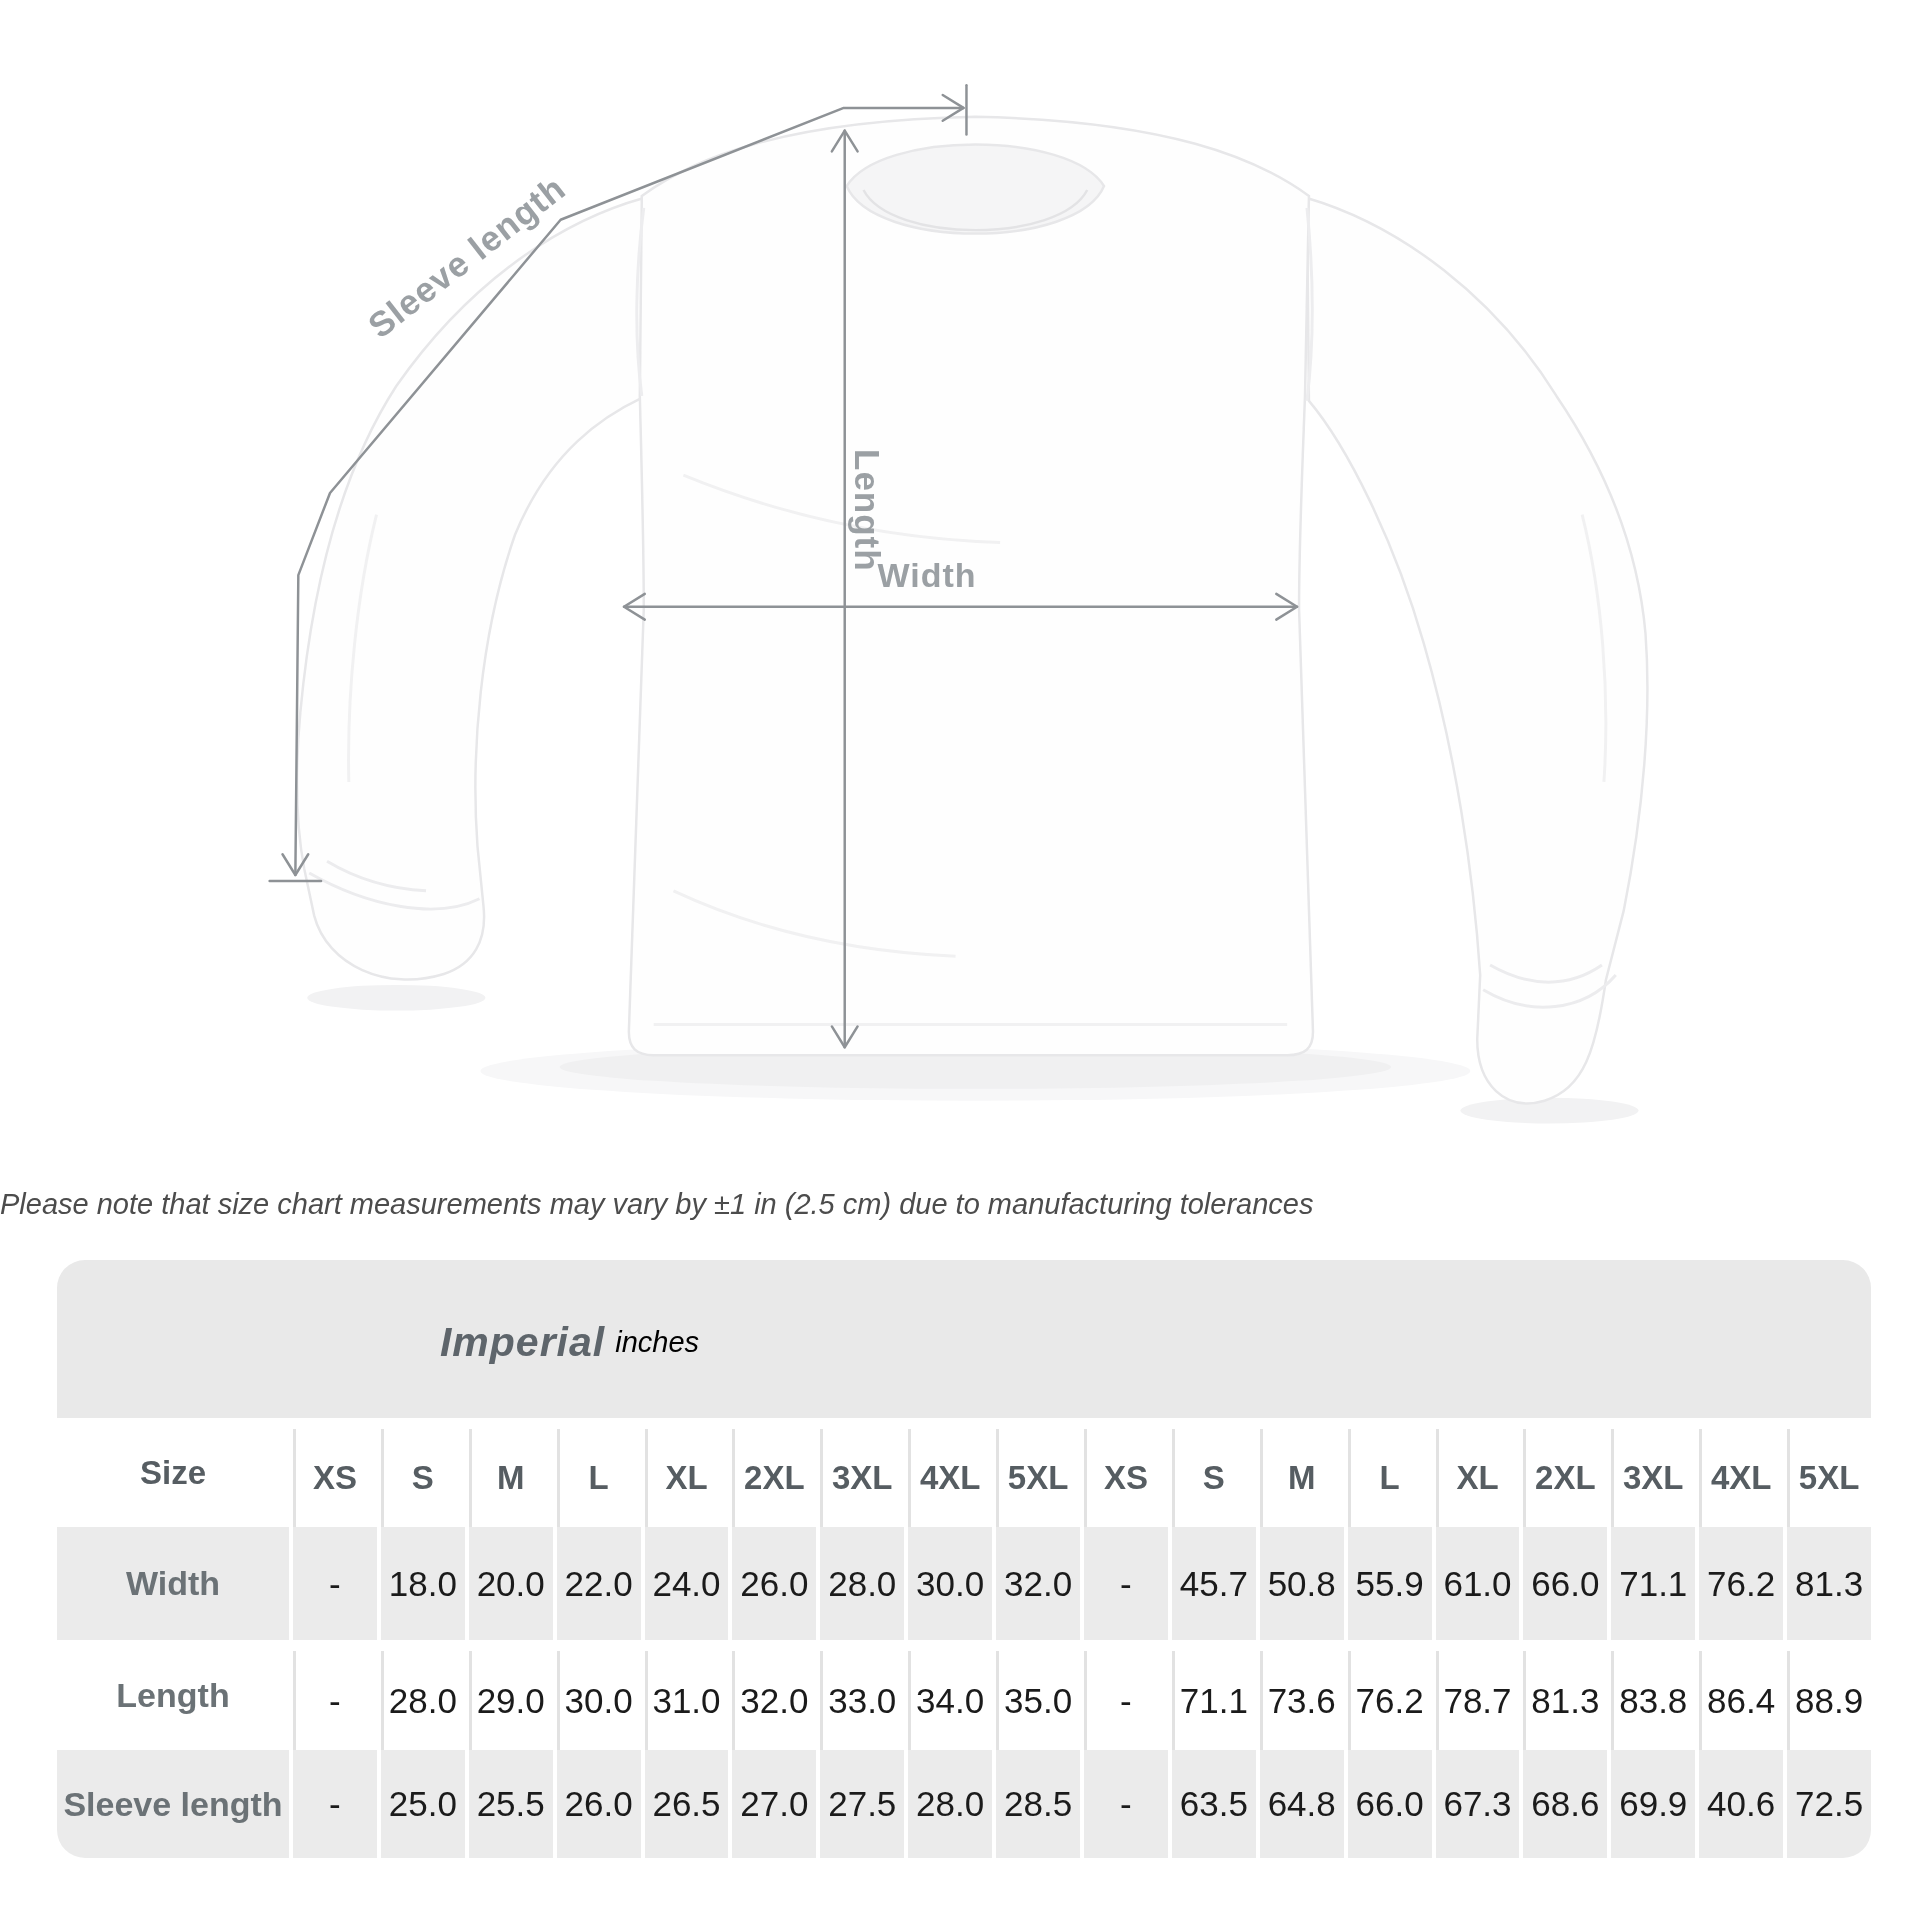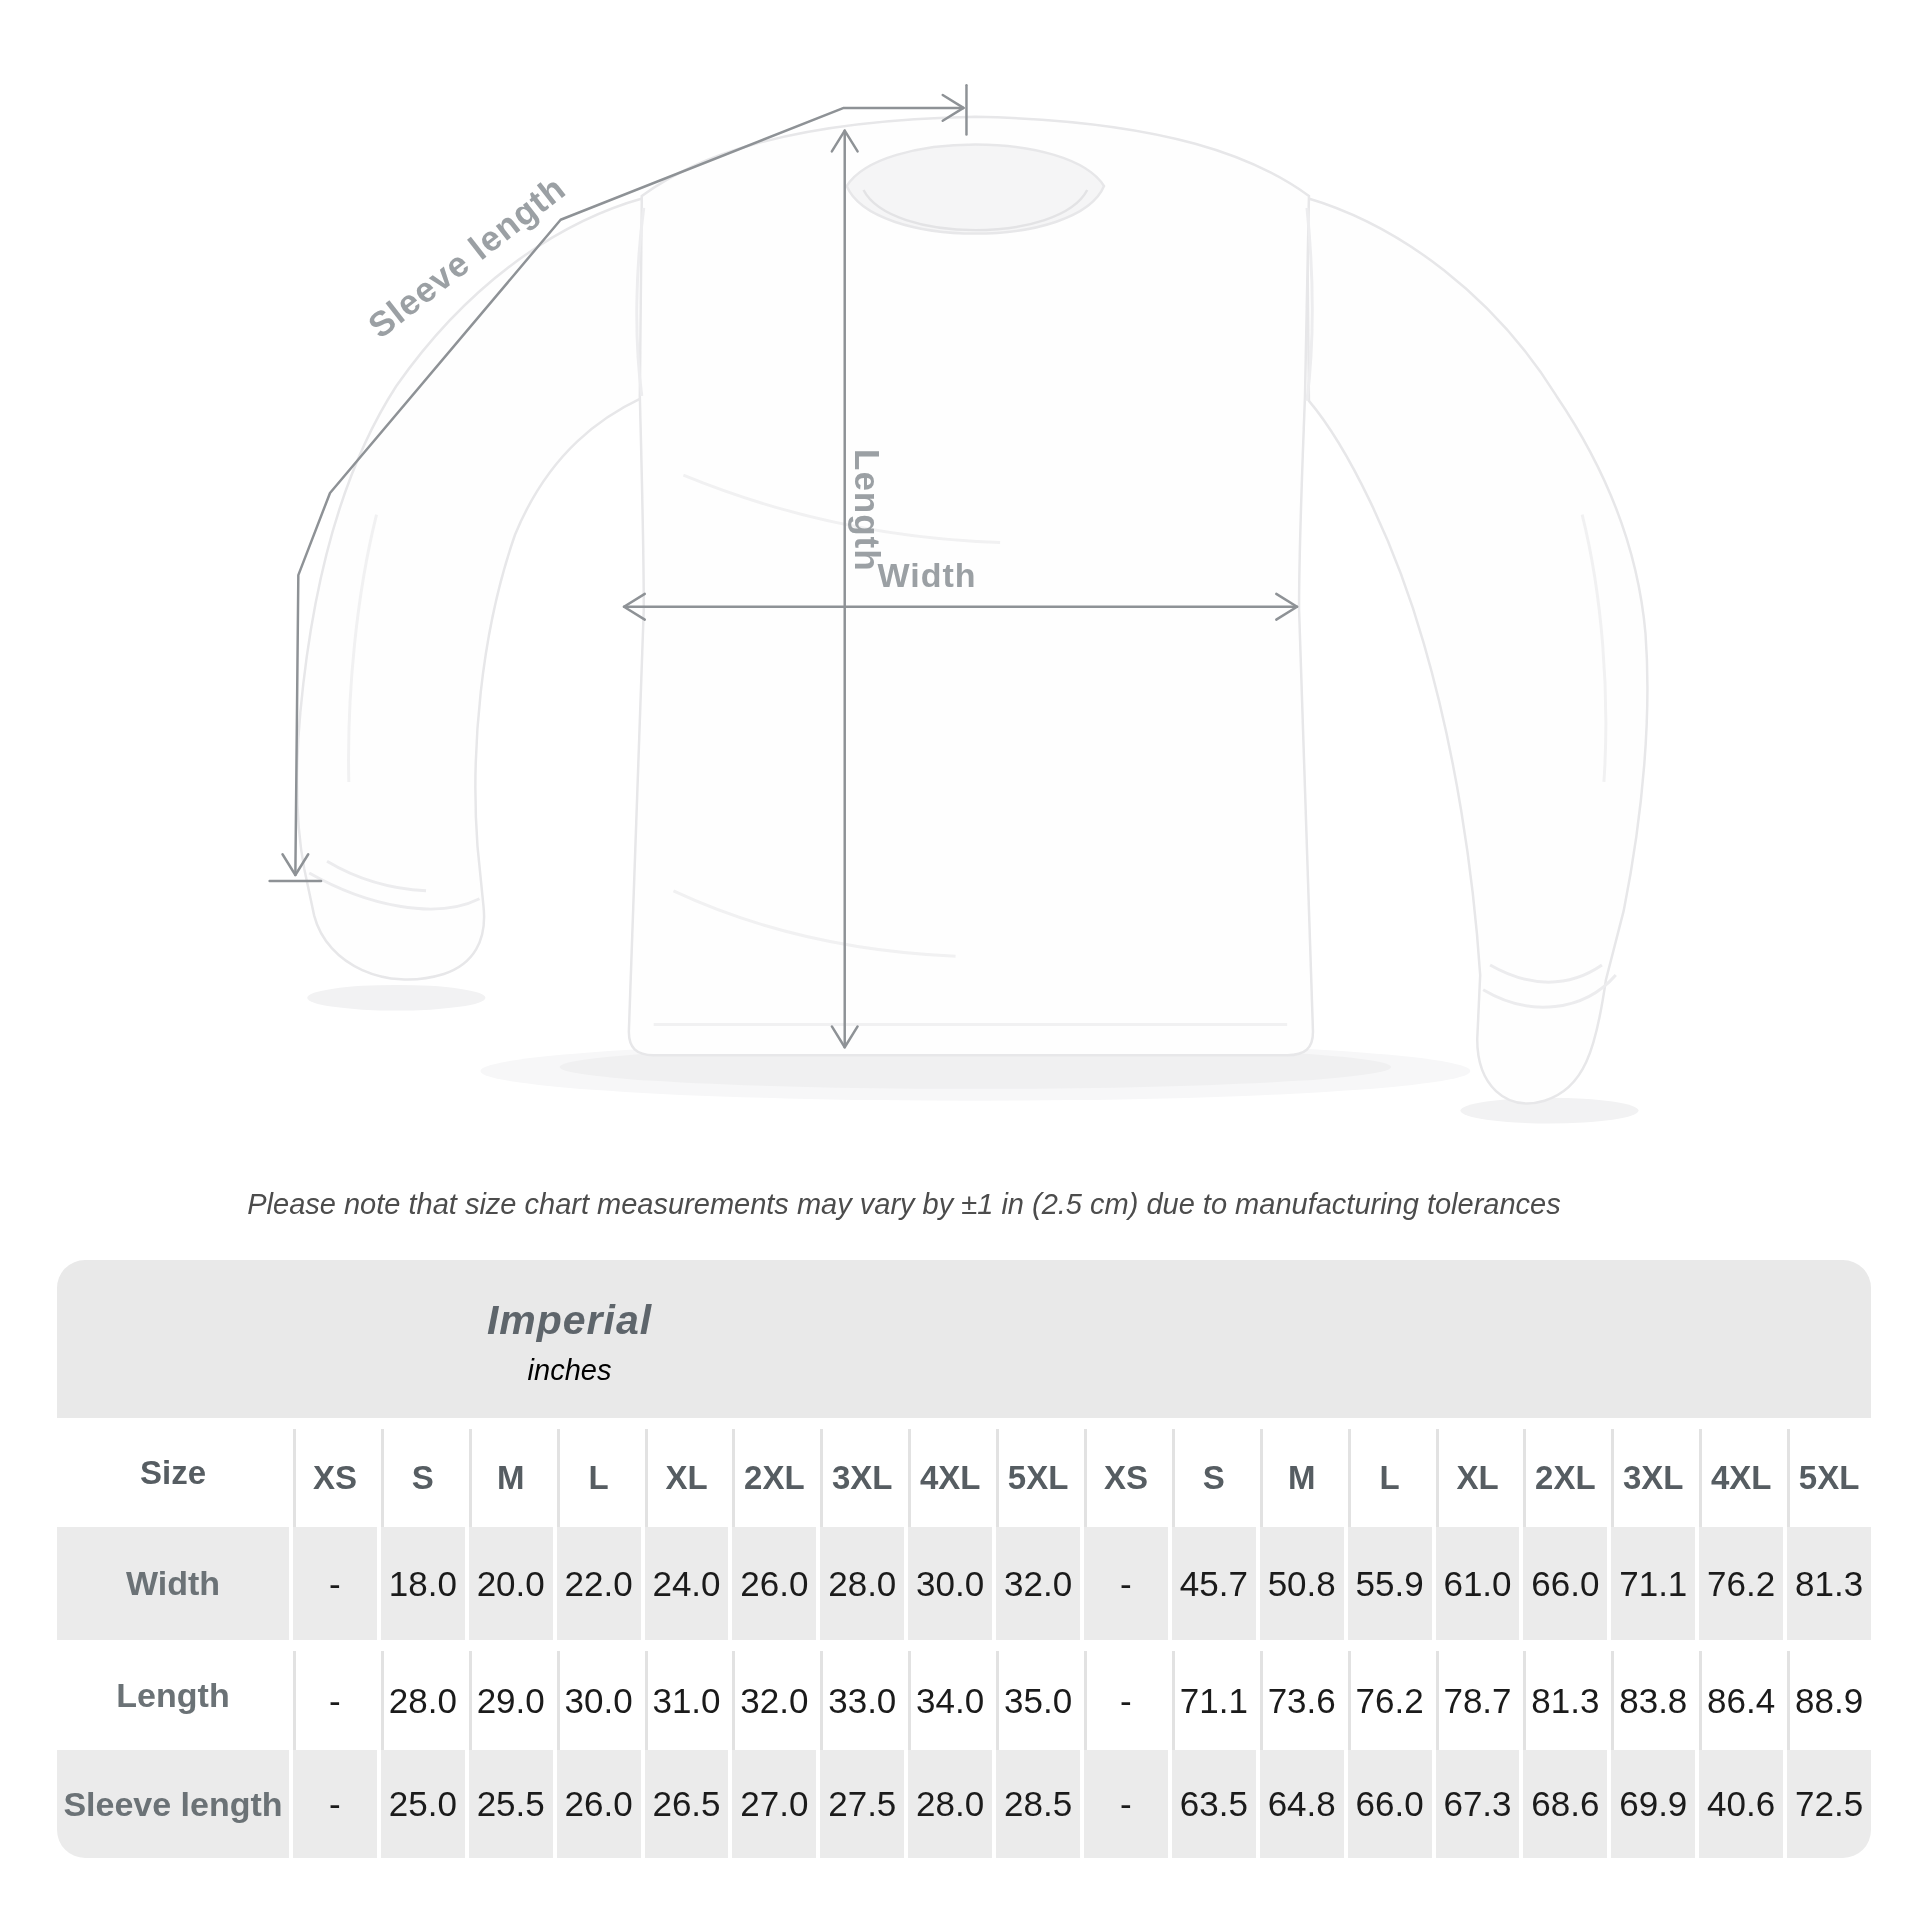--- a/index.html
+++ b/index.html
@@ -22,30 +22,30 @@
   }
   .width-label {
     left:843px; top:556px; width:168px; text-align:center; font-size:34px;
   }
   
   .title {
     position:absolute; left:0; top:1117px; width:1927px; text-align:center;
     font-size:51px; font-weight:700; color:#323232; letter-spacing:1px;
   }
   .note {
-    position:absolute; left:0; top:1188px; width:1808px; text-align:center;
+    position:absolute; left:0; top:1188px; width:1808px; 
     font-size:29px; font-style:italic; color:#4c4c4c;
   }
   
   .size-table {
     position:absolute; left:57px; top:1260px; width:1814px; height:598px;
     border-radius:28px; overflow:hidden; background:#ffffff;
   }
   .unit-band { display:grid; grid-template-columns:1025px 789px; height:158px; background:#e9e9e9; }
-  .unit-group { display:flex; flex-direction:column; align-items:center; justify-content:center; gap:10px; padding-top:6px; }
+  .unit-group { display:flex; flex-direction:row; align-items:center; justify-content:center; gap:10px; padding-top:6px; }
   .unit-label { font-size:41px; font-weight:700; font-style:italic; color:#5e656b; letter-spacing:1px; }
   .unit-sublabel { font-size:29px; font-style:italic; color:#000000; }
   .table-body { display:grid; grid-template-columns:232px repeat(18,1fr); grid-template-rows:109px 113px 110px 108px; }
   .cell { display:flex; align-items:center; justify-content:center; }
   .cell.sep { border-left:4px solid #ffffff; }
   .cell.white { background:#ffffff; }
   .cell.white.sep { box-shadow:inset 3px 0 0 #e2e2e2;margin-top:11px; }
   .cell.gray { background:#ebebeb; }
   .cell.head { font-size:33px; font-weight:700; color:#565d62; }
   .cell.rowlabel { font-size:34px; font-weight:700; color:#6b7276; }

